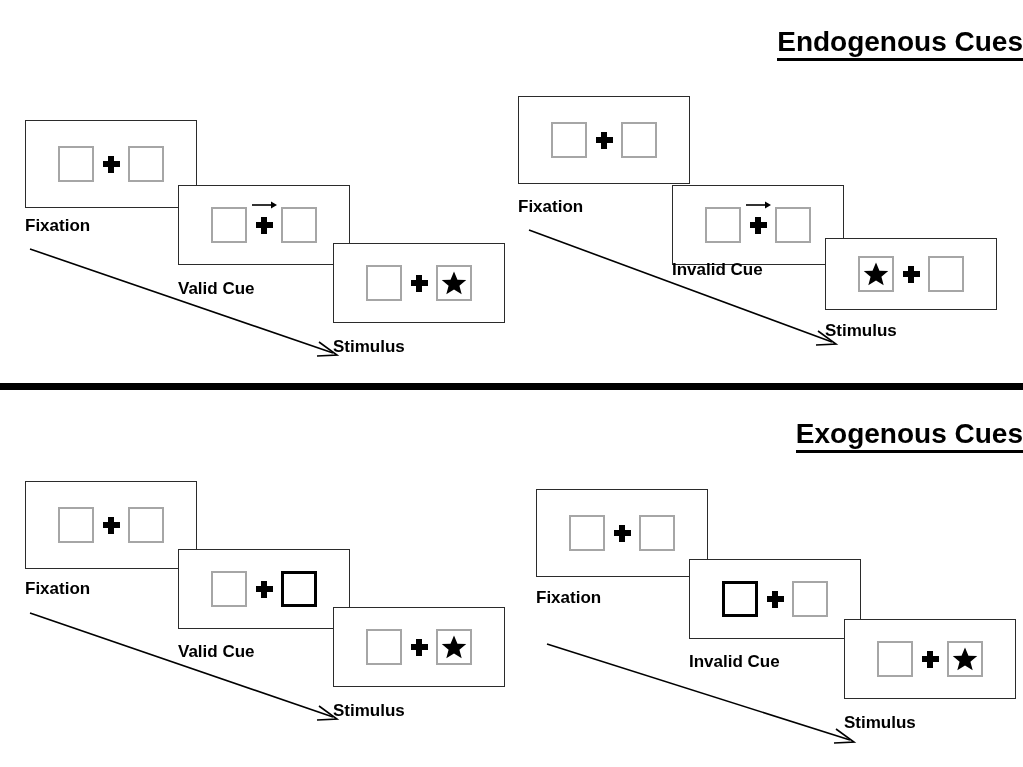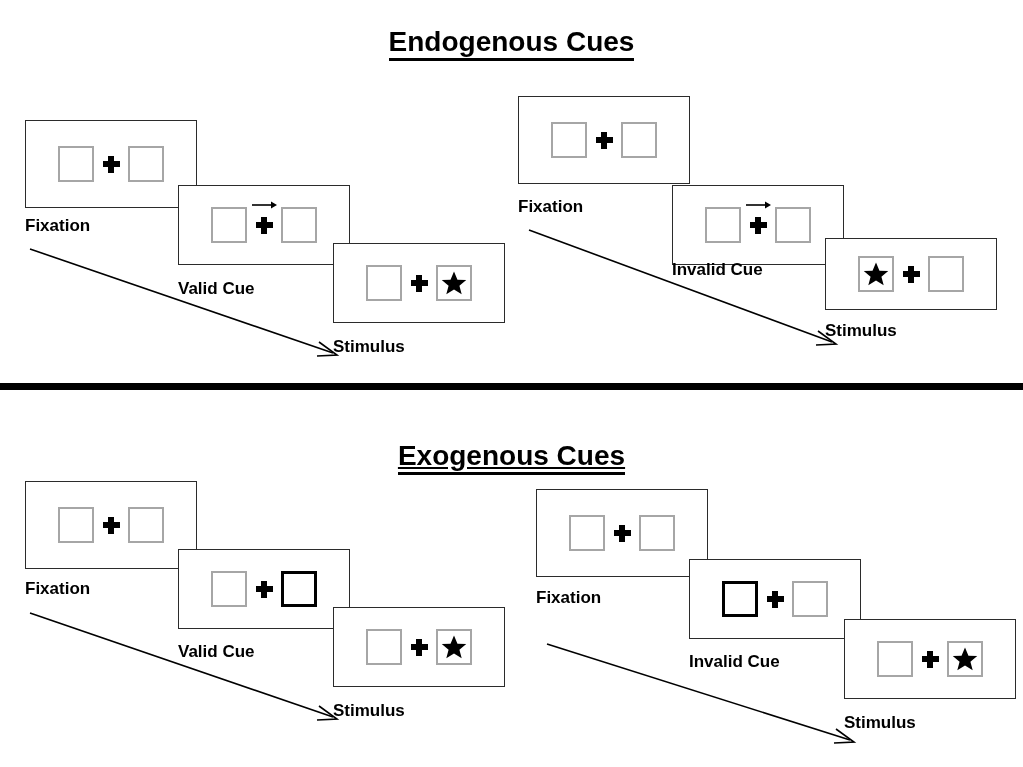--- a/index.html
+++ b/index.html
@@ -11,21 +11,21 @@
     position:relative;
     overflow:hidden;
     -webkit-font-smoothing:antialiased;
   }
   .stage{position:absolute;left:0;top:0;width:1023px;height:767px;}
 
   
   .section-title{
     position:absolute;
     width:100%;
-    text-align:center;
+    text-align:right;
     font-size:28px;
     font-weight:bold;
     color:#000;
     letter-spacing:0px;
   }
   .section-title span{
     border-bottom:3px solid #000;
     padding-bottom:1px;
   }
 
@@ -222,21 +222,21 @@
   </div>
   <div class="caption" style="left:825px;top:321px;width:172px;">Stimulus</div>
 
   <svg class="time-arrow" style="left:527px;top:224px;width:320px;height:128px;" viewBox="0 0 320 128">
     <line x1="2" y1="6" x2="305" y2="118" stroke="#000" stroke-width="1.6"></line>
     <polyline points="291,107 309,120 289,121" fill="none" stroke="#000" stroke-width="1.6"></polyline>
   </svg>
 
   <div class="divider" style="top:383px;"></div>
 
-  <div class="section-title" style="top:440px;text-decoration:underline;">
+  <div class="section-title" style="top:418px;">
     <span>Exogenous Cues</span>
   </div>
 
   <div class="frame" style="left:25px;top:481px;width:172px;height:88px;">
     <div class="frame-inner">
       <div class="pbox"></div>
       <div class="fixation">
           <span class="cross"></span>
         </div>
       <div class="pbox"></div>

